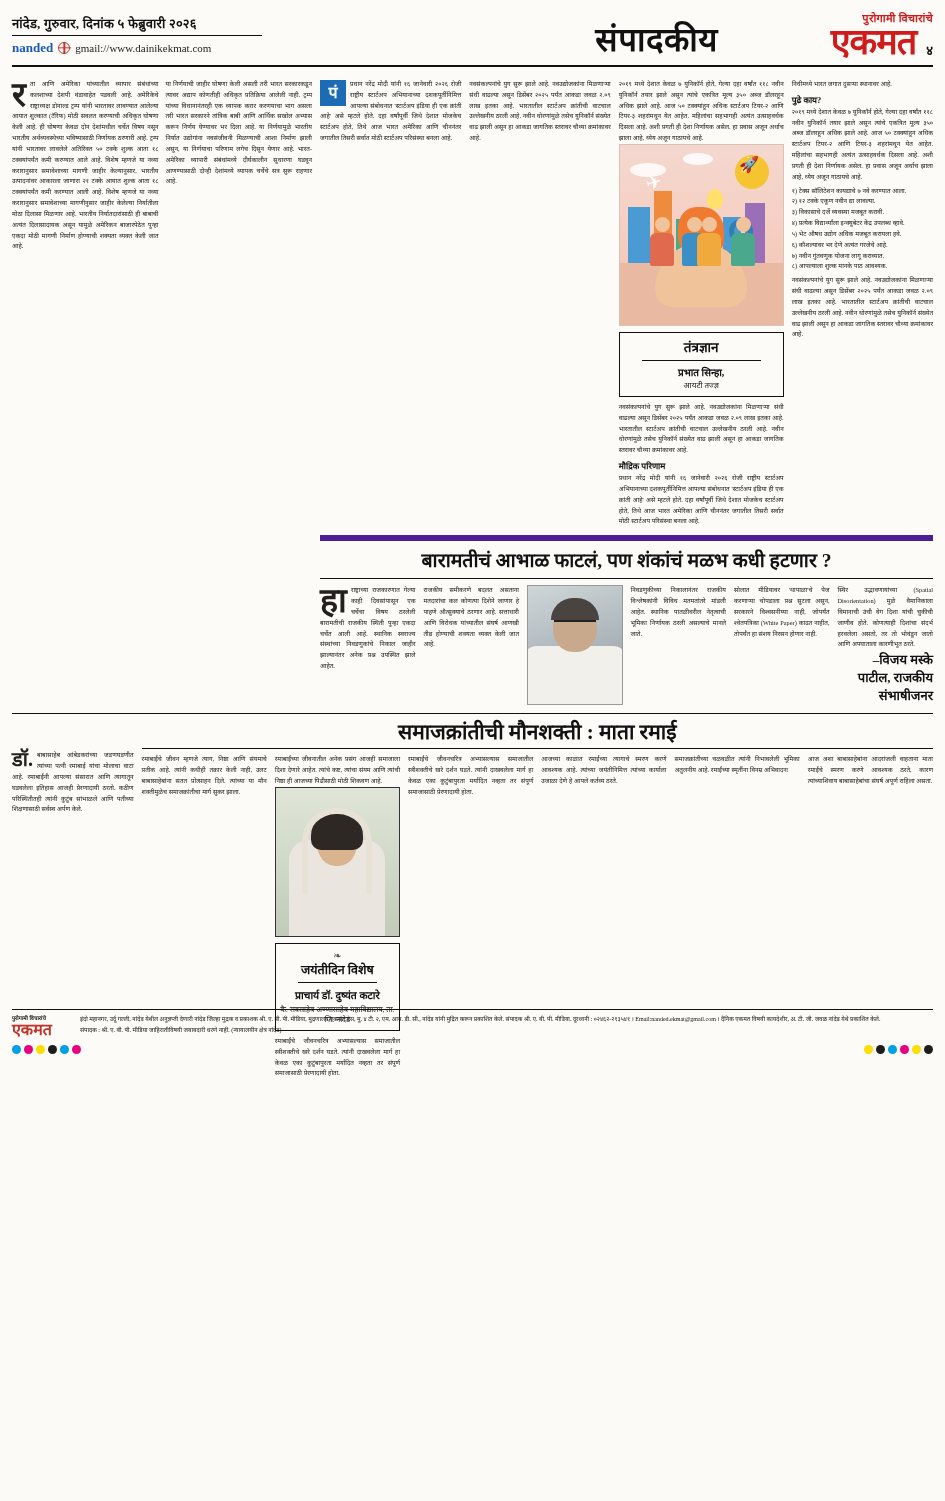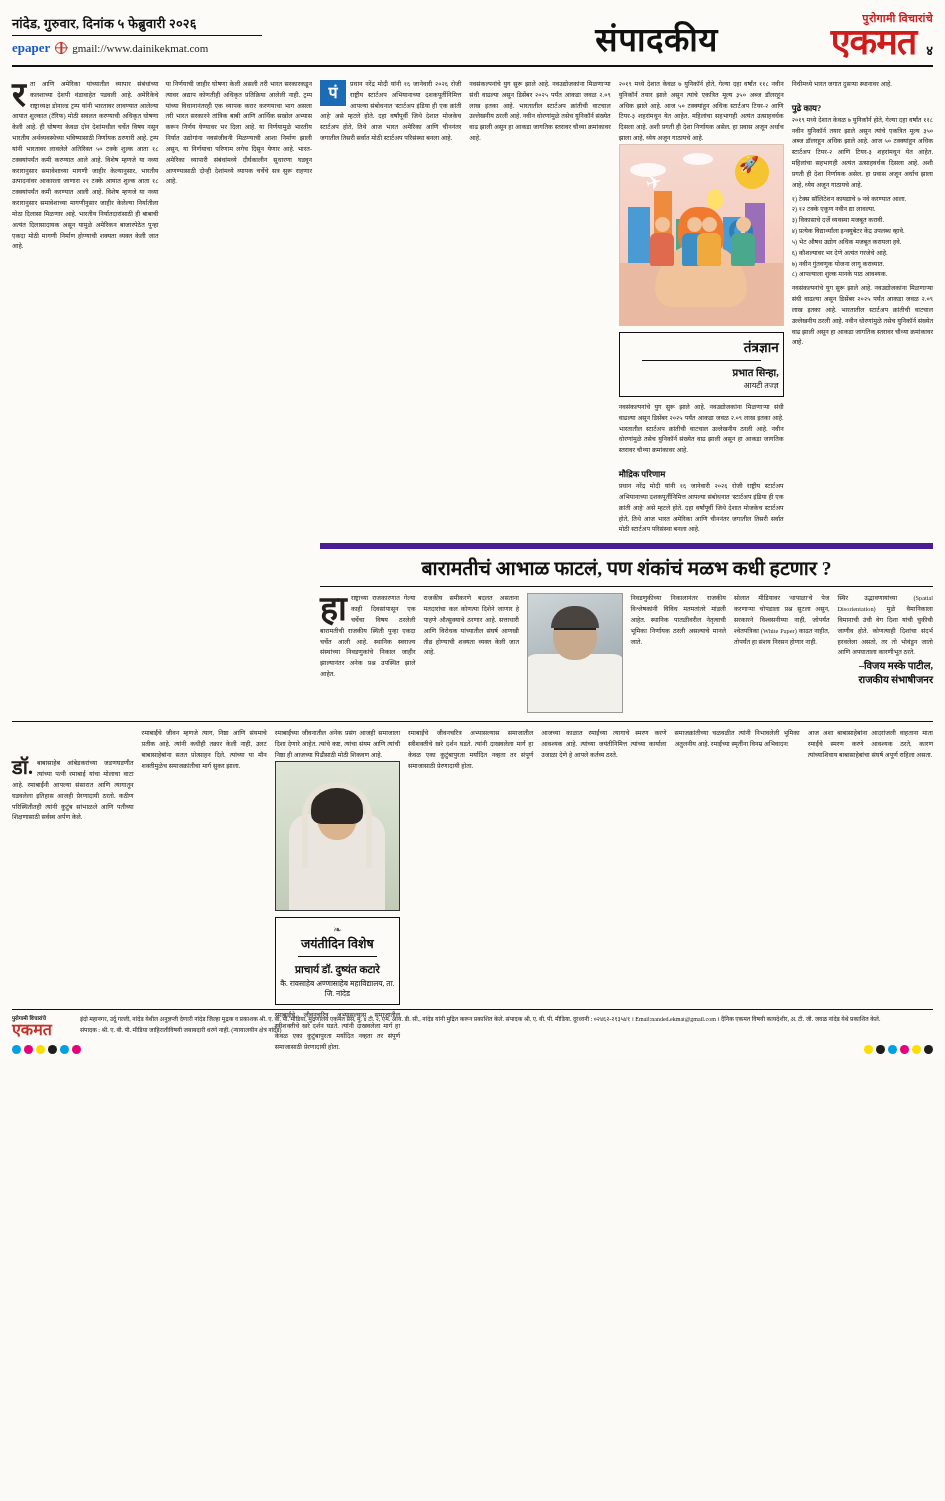--- a/index.html
+++ b/index.html
@@ -104,28 +104,28 @@
   .illus .hand{position:absolute;left:50%;transform:translateX(-50%);bottom:18px;width:92px;height:64px;background:#f1c39a;border-radius:46px 46px 18px 18px;}
   .illus .india{position:absolute;left:50%;transform:translateX(-50%);bottom:66px;width:46px;height:52px;background:#f07a2f;border-radius:40% 46% 38% 44%;}
   .illus .person{position:absolute;bottom:60px;width:26px;height:48px;}
   .illus .person .head{width:15px;height:15px;border-radius:50%;background:#f0c39b;margin:0 auto;}
   .illus .person .body{width:24px;height:33px;border-radius:6px 6px 2px 2px;margin-top:1px;}
   .illus .plane{position:absolute;left:26px;top:26px;color:#fff;font-size:19px;transform:rotate(-16deg);}
   .illus .bulb{position:absolute;right:60px;top:44px;width:16px;height:20px;border-radius:50% 50% 40% 40%;background:#ffe06a;}
   .illus .gear{position:absolute;right:30px;bottom:82px;width:24px;height:24px;border-radius:50%;border:5px solid #2f7fb5;}
   .illus .rocket{position:absolute;left:120px;top:10px;color:#d94f3d;font-size:16px;}
   .caption-box {
-    border:1px solid #111; margin-top:6px; padding:5px 4px 6px 4px; text-align:right;
+    border:1px solid #111; margin-top:6px; padding:5px 4px 6px 4px; text-align:center;
   }
   .caption-box .t1 { font-size: 13.5px; font-weight: bold; }
   .cap-rule { border-top:1px solid #111; margin:4px 18px; }
   .caption-box .t2 { font-size: 10px; font-weight:bold; }
   .caption-box .t3 { font-size: 8px; }
-  .sub-h { font-size: 8.5px; font-weight: bold; margin: 12px 0 2px; }
-  .byline-r { text-align:right; font-size:10px; font-weight:bold; }
+  .sub-h { font-size: 8.5px; font-weight: bold; margin: 4px 0 2px; }
+  .byline-r { text-align:right; font-size:13px; font-weight:bold; }
   
   .baramati { margin-top: 8px; border-top: 6px solid #4c1d95; padding-top: 5px; }
   .b-headline { font-size: 19.5px; font-weight: bold; text-align:center; padding-bottom:5px; border-bottom:1px solid #111;}
   .b-body { display:flex; gap:8px; margin-top:6px; }
   .b-col { width: 16.5%; }
   .photo {
     width: 100%; height: 120px; background:#b9c2c6; position:relative; overflow:hidden;
     border:.5px solid #999;
   }
   .photo .bg{position:absolute;inset:0;background:linear-gradient(160deg,#cfd6d8,#8d9aa1);}
@@ -170,21 +170,21 @@
 </style>
 </head>
 <body>
 
 <div class="page">
 
   <div class="masthead">
     <div class="mh-left">
       <div class="mh-dateline">नांदेड, गुरुवार, दिनांक ५ फेब्रुवारी २०२६</div>
       <div class="mh-epaper">
-        <span class="epaper-word">epaper</span>
+        <span class="epaper-word">nanded</span>
         <span class="globe"></span>
         <span class="mh-url">gmail://www.dainikekmat.com</span>
       </div>
     </div>
     <div class="mh-center">
       <div class="mh-title">संपादकीय</div>
     </div>
     <div class="mh-right">
       <div class="mh-tag">पुरोगामी विचारांचे</div>
       <div class="mh-logoline">
@@ -320,20 +320,23 @@
   <div class="bottom">
     <div class="bt-col">
       <div style="height:30px;"></div>
       <div class="col-text">
         <span class="dr-cap">डॉ.</span>
         <span>बाबासाहेब आंबेडकरांच्या जडणघडणीत त्यांच्या पत्नी रमाबाई यांचा मोलाचा वाटा आहे. रमाबाईंनी आपल्या संसारात आणि त्यागातून घडवलेला इतिहास आजही प्रेरणादायी ठरतो. कठीण परिस्थितीतही त्यांनी कुटुंब सांभाळले आणि पतीच्या शिक्षणासाठी सर्वस्व अर्पण केले.</span>
       </div>
     </div>
 
     <div style="flex:1;">
+      <div class="bt-head-wrap">
+        <div class="bt-headline">समाजक्रांतीची मौनशक्ती : माता रमाई</div>
+      </div>
       <div style="display:flex; gap:8px;">
         <div style="width:16.6%;">
           <div class="col-text">रमाबाईंचे जीवन म्हणजे त्याग, निष्ठा आणि संयमाचे प्रतीक आहे. त्यांनी कधीही तक्रार केली नाही, उलट बाबासाहेबांना सतत प्रोत्साहन दिले. त्यांच्या या मौन शक्तीमुळेच समाजक्रांतीचा मार्ग सुकर झाला.</div>
         </div>
         <div style="width:16.6%;">
           <div class="col-text">रमाबाईंच्या जीवनातील अनेक प्रसंग आजही समाजाला दिशा देणारे आहेत. त्यांचे कष्ट, त्यांचा संयम आणि त्यांची निष्ठा ही आजच्या पिढीसाठी मोठी शिकवण आहे.</div>
           <div class="ramai-photo">
             <div class="sari"></div>
             <div class="face"></div>
             <div class="hair"></div>

